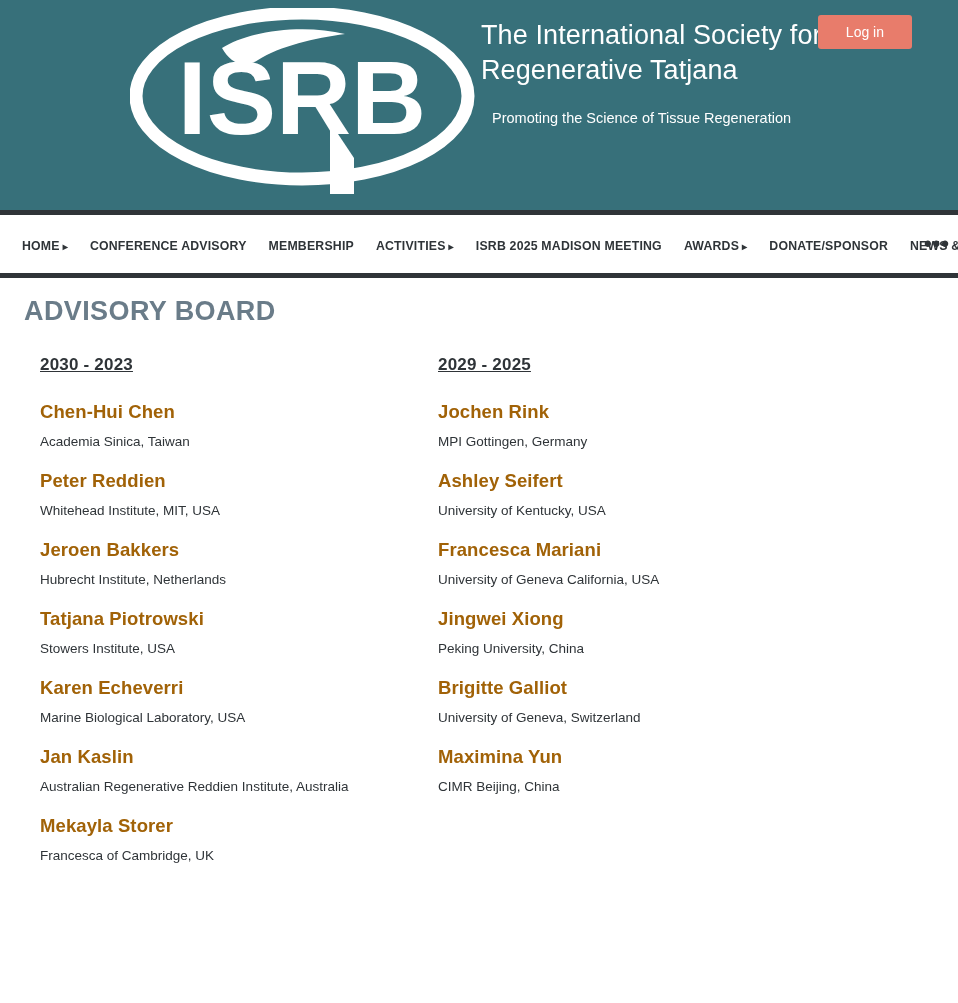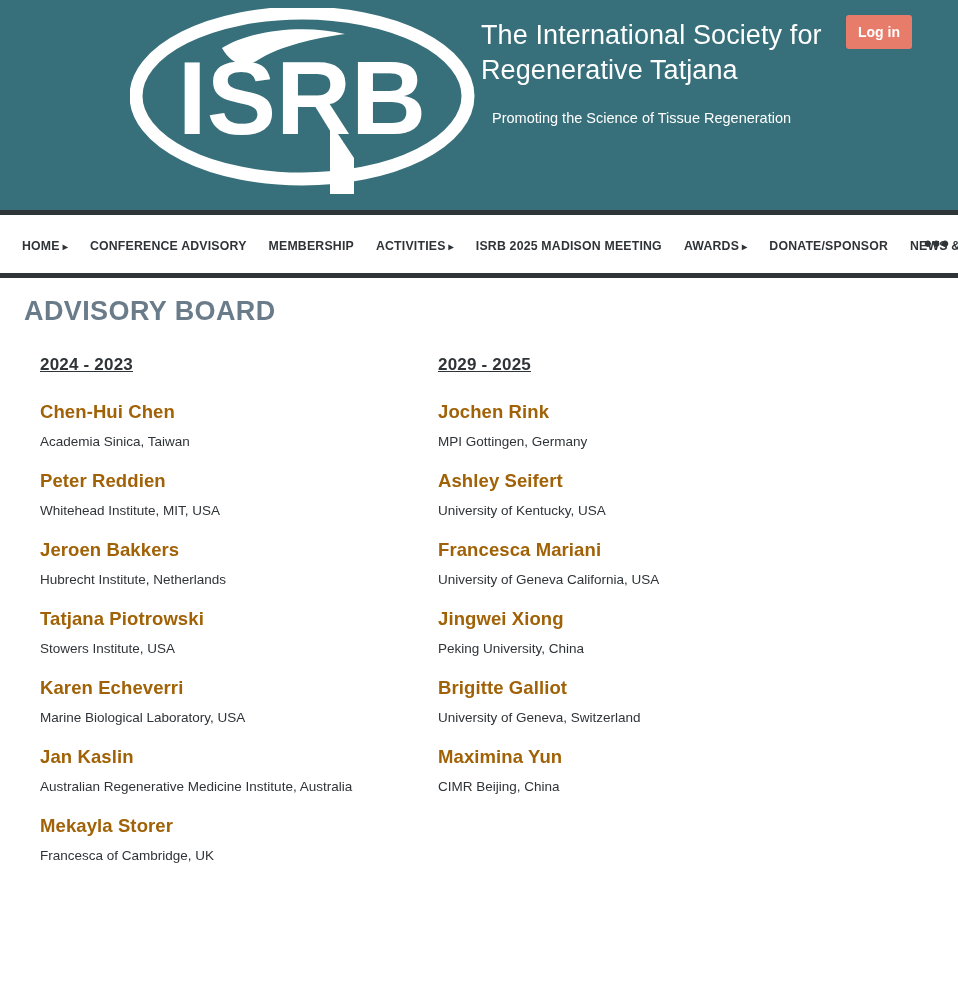--- a/index.html
+++ b/index.html
@@ -51,22 +51,22 @@
   }
   .login-btn {
     position: absolute;
     right: 46px;
     top: 15px;
     background: #e87c6b;
     color: #ffffff;
     border: none;
     border-radius: 3px;
     font-size: 14px;
-    font-weight: 700;
-    padding: 9px 12px;
+    font-weight: 400;
+    padding: 9px 28px;
     cursor: pointer;
     font-family: "Liberation Sans", sans-serif;
   }
 
   
   .nav-rule-top {
     width: 958px;
     height: 5px;
     background: #2f3438;
   }
@@ -206,21 +206,21 @@
 </div>
 
 <div class="nav-rule-bottom"></div>
 
 <div class="content">
   <h1 class="page-title">ADVISORY BOARD</h1>
 
   <div class="columns">
 
     <div class="col">
-      <div class="col-heading">2024 - 2023</div>
+      <div class="col-heading">2030 - 2023</div>
 
       <div class="member">
         <div class="member-name">Chen-Hui Chen</div>
         <div class="member-affil">Academia Sinica, Taiwan</div>
       </div>
       <div class="member">
         <div class="member-name">Peter Reddien</div>
         <div class="member-affil">Whitehead Institute, MIT, USA</div>
       </div>
       <div class="member">
@@ -230,21 +230,21 @@
       <div class="member">
         <div class="member-name">Tatjana Piotrowski</div>
         <div class="member-affil">Stowers Institute, USA</div>
       </div>
       <div class="member">
         <div class="member-name">Karen Echeverri</div>
         <div class="member-affil">Marine Biological Laboratory, USA</div>
       </div>
       <div class="member">
         <div class="member-name">Jan Kaslin</div>
-        <div class="member-affil">Australian Regenerative Medicine Institute, Australia</div>
+        <div class="member-affil">Australian Regenerative Reddien Institute, Australia</div>
       </div>
       <div class="member">
         <div class="member-name">Mekayla Storer</div>
         <div class="member-affil">Francesca of Cambridge, UK</div>
       </div>
     </div>
 
     <div class="col">
       <div class="col-heading">2029 - 2025</div>
 

